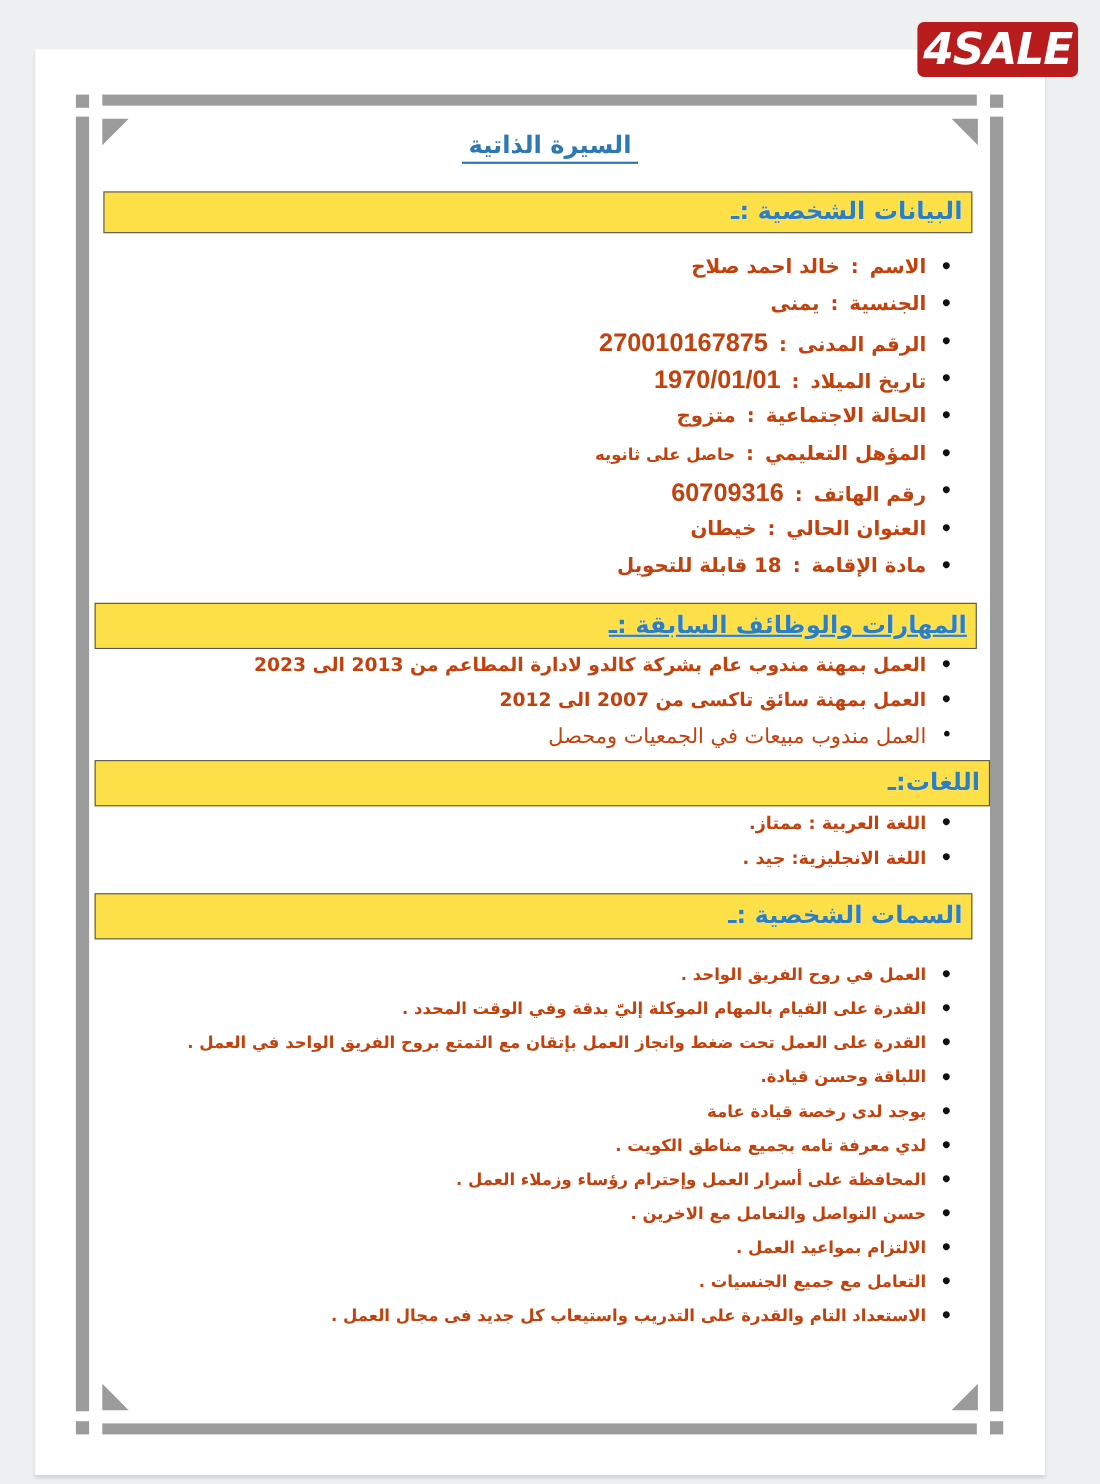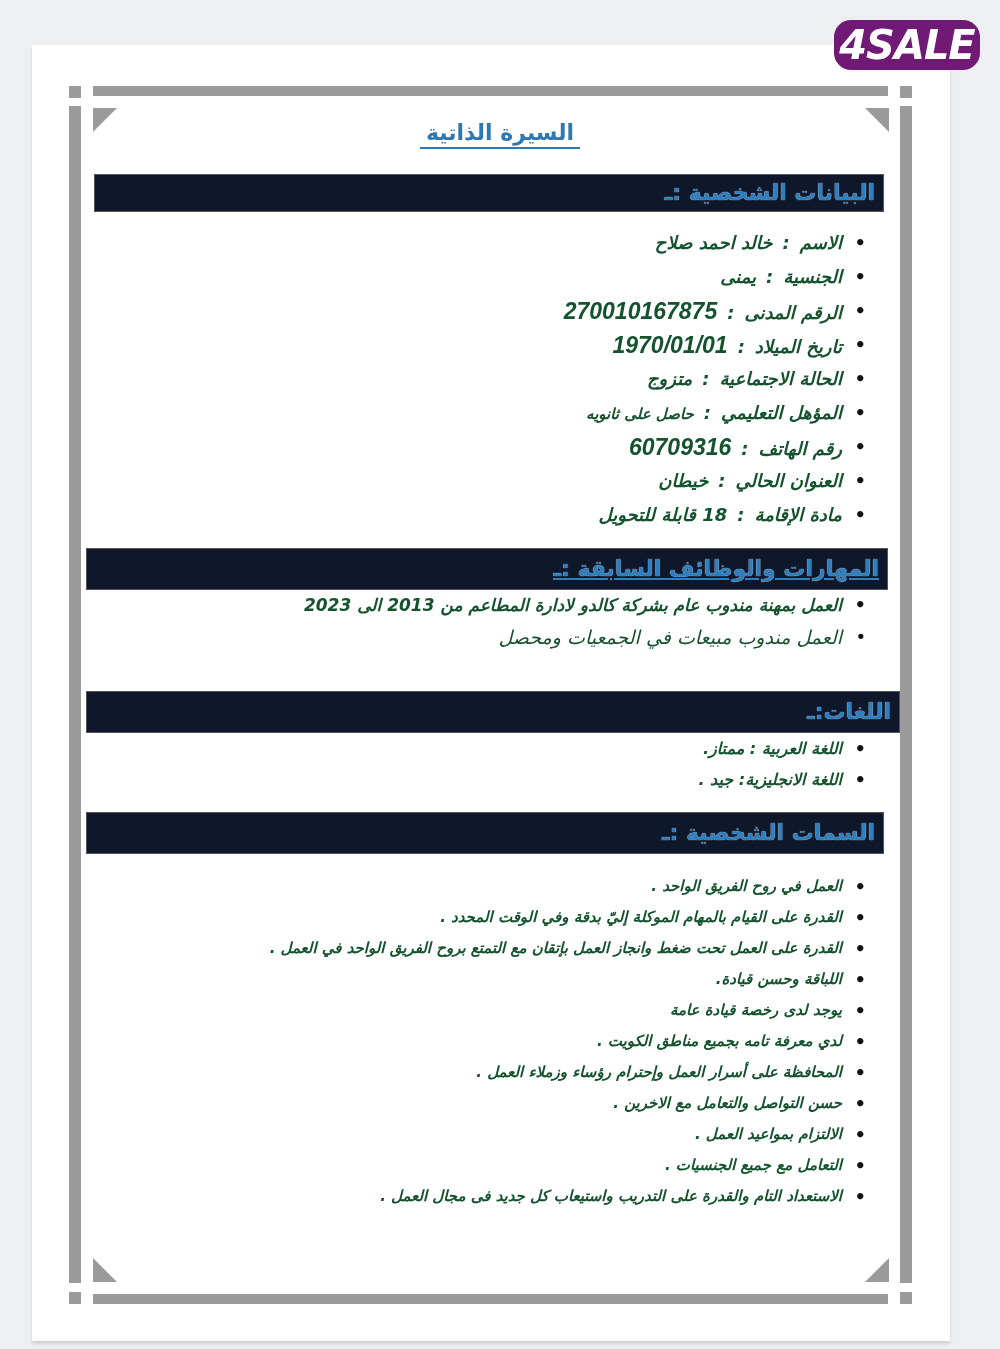--- a/index.html
+++ b/index.html
@@ -12,22 +12,22 @@
   }
   .page {
     position: absolute; left: 32px; top: 45px;
     width: 918px; height: 1296px;
     background: #ffffff;
     box-shadow: 0 3px 3px rgba(0,0,0,0.12);
   }
   .badge {
     position: absolute; left: 834px; top: 20px;
     width: 146px; height: 50px;
-    background: #701a75;
-    border-radius: 17px;
+    background: #b91c1c;
+    border-radius: 6px;
     color: #ffffff;
     font-family: "DejaVu Sans", sans-serif;
     font-weight: bold; font-style: italic;
     font-size: 40px; line-height: 50px;
     text-align: center; letter-spacing: -1px;
   }
   
   .bar { position: absolute; background: #9b9b9b; }
   .sq  { position: absolute; background: #9b9b9b; width: 12px; height: 12px; }
   .tri { position: absolute; width: 0; height: 0; }
@@ -40,41 +40,40 @@
     position: absolute; left: 300px; top: 120px; width: 400px;
     text-align: center;
     color: #2e78b3;
     font-size: 22px; font-weight: bold;
     direction: rtl;
   }
   .title span { border-bottom: 2px solid #2e78b3; padding: 0 6px 2px; }
 
   .section-header {
     position: absolute;
-    background: #0f172a;
+    background: #fde047;
     border: 1px solid #555;
     box-sizing: border-box;
     direction: rtl;
     padding-right: 8px;
     color: #2e7fc0;
     font-weight: bold;
     font-size: 22px;
     text-shadow: 0 0 1px #ffffff;
   }
   ul.items {
     position: absolute; margin: 0; padding: 0;
     list-style: none; direction: rtl;
   }
   ul.items li {
     position: relative;
     padding-right: 28px;
-    color: #14532d;
+    color: #c2410c;
     font-weight: bold;
     white-space: nowrap;
-    font-style: italic;
   }
   ul.items li::before {
     content: "•"; position: absolute; right: 4px; top: 0;
     font-size: 18px; color: #111;
   }
   .label { display: inline-block; }
   .sep { display: inline-block; margin: 0 10px; }
   .val { display: inline-block; }
   .num { font-family: "Liberation Sans", sans-serif; font-weight: bold; font-size: 23px; }
   .personal li { font-size: 18px; height: 34px; line-height: 34px; }
@@ -116,20 +115,21 @@
   <li><span class="label">الحالة الاجتماعية</span><span class="sep">:</span><span class="val">متزوج</span></li>
   <li><span class="label">المؤهل التعليمي</span><span class="sep">:</span><span class="val" style="font-size:15px;">حاصل على ثانويه</span></li>
   <li><span class="label">رقم الهاتف</span><span class="sep">:</span><span class="val num">60709316</span></li>
   <li><span class="label">العنوان الحالي</span><span class="sep">:</span><span class="val">خيطان</span></li>
   <li><span class="label">مادة الإقامة</span><span class="sep">:</span><span class="val">18 قابلة للتحويل</span></li>
 </ul>
 
 <div class="section-header" style="left:86px;top:548px;width:802px;height:42px;line-height:40px;text-decoration:underline;">المهارات والوظائف السابقة :ـ</div>
 <ul class="items skills" style="right:130px;top:589px;">
   <li>العمل بمهنة مندوب عام بشركة كالدو لادارة المطاعم من 2013 الى 2023</li>
+  <li>العمل بمهنة سائق تاكسى من 2007 الى 2012</li>
   <li class="light">العمل مندوب مبيعات في الجمعيات  ومحصل</li>
 </ul>
 
 <div class="section-header" style="left:86px;top:691px;width:814px;height:42px;line-height:40px;">اللغات:ـ</div>
 <ul class="items langs" style="right:130px;top:733px;">
   <li>اللغة العربية : ممتاز.</li>
   <li>اللغة الانجليزية: جيد .</li>
 </ul>
 
 <div class="section-header" style="left:86px;top:812px;width:798px;height:42px;line-height:40px;">السمات الشخصية :ـ</div>

